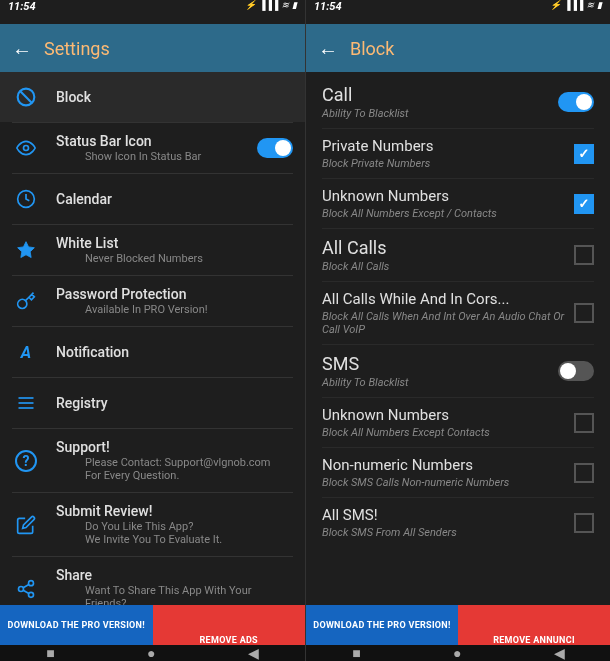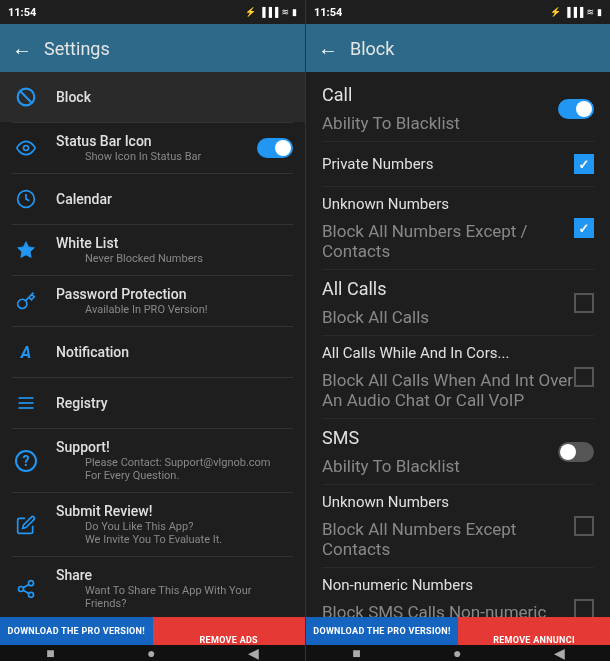--- a/index.html
+++ b/index.html
@@ -36,23 +36,24 @@
       flex-direction: column;
       overflow: hidden;
       border-left: 1px solid #333;
     }
 
     
     .status-bar {
       height: 24px;
       background: #1e1e1e;
       display: flex;
-      align-items: center;
+      align-items: flex-start;
       justify-content: space-between;
       padding: 0 8px;
+      font-style: italic;
     }
     .status-bar .time {
       color: #fff;
       font-size: 11px;
       font-weight: bold;
     }
     .status-bar .icons {
       display: flex;
       align-items: center;
       gap: 3px;
@@ -70,21 +71,21 @@
       align-items: center;
       padding: 0 12px;
       gap: 12px;
     }
     .toolbar .back-icon {
       color: #fff;
       font-size: 20px;
       cursor: pointer;
     }
     .toolbar .title {
-      color: #e5e5e5;
+      color: #fdba74;
       font-size: 18px;
       font-weight: 400;
     }
 
     
     .settings-list {
       flex: 1;
       overflow-y: auto;
       scrollbar-width: none;
     }
@@ -180,22 +181,23 @@
     .block-item .block-title {
       color: #e0e0e0;
       font-size: 15px;
     }
     .block-item .block-title.large {
       font-size: 18px;
       font-weight: 400;
     }
     .block-item .block-subtitle {
       color: #888;
-      font-size: 17px;
-      margin-top: 8px;
+      font-size: 11px;
+      margin-top: 2px;
+      font-style: italic;
     }
 
     
     .checkbox {
       width: 20px;
       height: 20px;
       border: 2px solid #555;
       display: flex;
       align-items: center;
       justify-content: center;
@@ -208,21 +210,21 @@
     }
     .checkbox.checked::after {
       content: '✓';
       color: #fff;
       font-size: 13px;
       font-weight: bold;
     }
 
     
     .bottom-bar {
-      height: 28px;
+      height: 40px;
       display: flex;
     }
     .bottom-btn {
       flex: 1;
       display: flex;
       align-items: center;
       justify-content: center;
       font-size: 9px;
       font-weight: bold;
       cursor: pointer;
@@ -478,20 +480,21 @@
         </div>
         <div class="toggle on">
           <div class="toggle-knob"></div>
         </div>
       </div>
       <div class="block-separator"></div>
 
       <div class="block-item">
         <div class="block-text">
           <div class="block-title">Private Numbers</div>
+          <div class="block-subtitle">Block Private Numbers</div>
         </div>
         <div class="checkbox checked"></div>
       </div>
       <div class="block-separator"></div>
 
       <div class="block-item">
         <div class="block-text">
           <div class="block-title">Unknown Numbers</div>
           <div class="block-subtitle">Block All Numbers Except / Contacts</div>
         </div>

